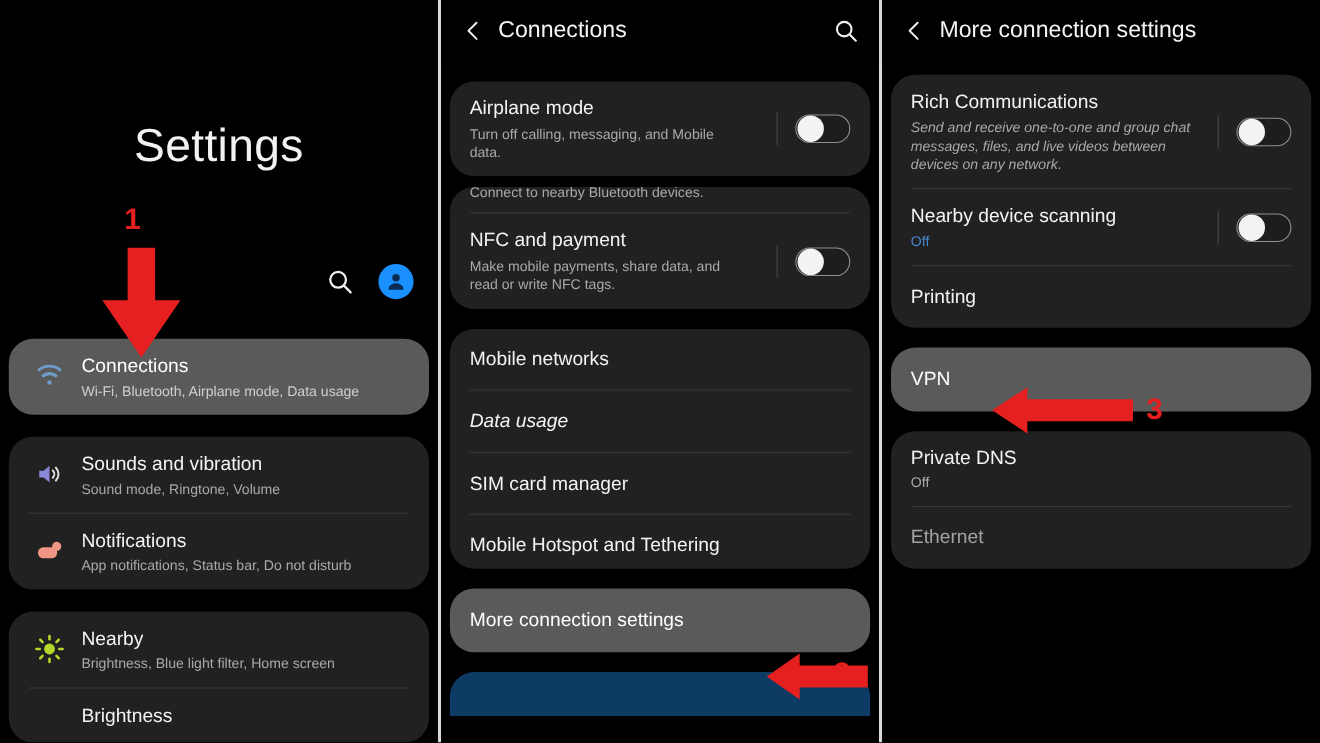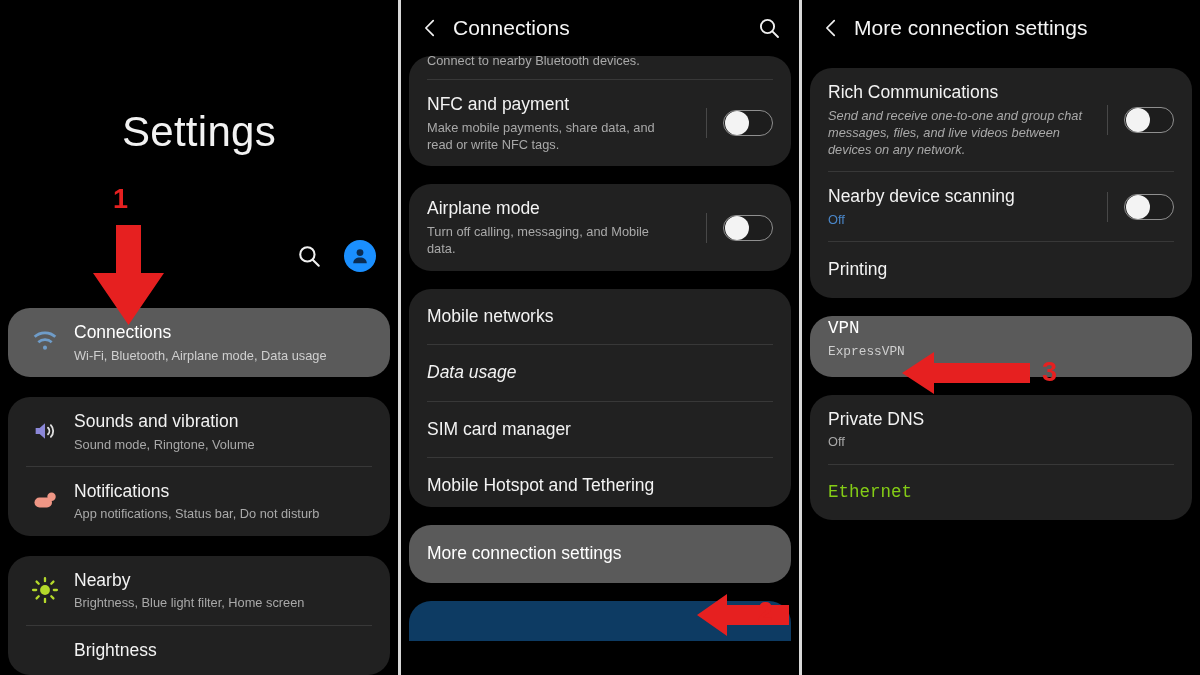--- a/index.html
+++ b/index.html
@@ -69,21 +69,21 @@
   }
   .row .ic {
     width: 38px; flex: 0 0 38px;
     display: flex; align-items: center; justify-content: center;
     margin-right: 10px;
   }
   .row .txt { flex: 1 1 auto; min-width: 0; }
   .ttl { color: #f3f3f3; font-size: 17.5px; line-height: 1.35; font-weight: 400; }
   .sub { color: #a9a9a9; font-size: 12.8px; line-height: 1.35; margin-top: 2px; }
   .sub.blue { color: #4a86c8; }
-  .ttl.dim { color: #84cc16; font-family: Liberation Mono, monospace; }
+  .ttl.dim { color: #a3a3a3; }
   .hl .ttl { color: #ffffff; }
   .hl .sub { color: #cfcfcf; }
 
   .hr {
     height: 1px;
     background: #383838;
     margin: 0 18px;
   }
 
   
@@ -281,44 +281,44 @@
       <span class="hsearch">
         <svg width="24" height="24" viewBox="0 0 24 24" fill="none" stroke="#f0f0f0" stroke-width="1.9">
           <circle cx="10.5" cy="10.5" r="6.6"></circle>
             <line x1="15.4" y1="15.4" x2="21" y2="21" stroke-linecap="round"></line>
         </svg>
       </span>
     </div>
 
     <div class="scroller" style="top:56px;">
 
-      <div class="card" style="margin-bottom:0;">
-        <div style="padding:0 18px;">
-          <div class="sub" style="margin-top:-4px; padding-bottom:10px;">Connect to nearby Bluetooth devices.</div>
-        </div>
-        <div class="hr"></div>
-        <div class="row">
-          <span class="txt">
-            <span class="ttl" style="display:block">NFC and payment</span>
-            <span class="sub" style="display:block; padding-right:6px;">Make mobile payments, share data, and read or write NFC tags.</span>
+      <div class="card" style="margin-top:18px;">
+        <div class="row">
+          <span class="txt">
+            <span class="ttl" style="display:block">Airplane mode</span>
+            <span class="sub" style="display:block; padding-right:6px;">Turn off calling, messaging, and Mobile data.</span>
           </span>
           <span class="tgwrap">
             <span class="tgsep"></span>
             <span class="toggle">
                 <span class="knob"></span>
               </span>
           </span>
         </div>
       </div>
 
-      <div class="card" style="margin-top:18px;">
-        <div class="row">
-          <span class="txt">
-            <span class="ttl" style="display:block">Airplane mode</span>
-            <span class="sub" style="display:block; padding-right:6px;">Turn off calling, messaging, and Mobile data.</span>
+      <div class="card" style="margin-bottom:0;">
+        <div style="padding:0 18px;">
+          <div class="sub" style="margin-top:-4px; padding-bottom:10px;">Connect to nearby Bluetooth devices.</div>
+        </div>
+        <div class="hr"></div>
+        <div class="row">
+          <span class="txt">
+            <span class="ttl" style="display:block">NFC and payment</span>
+            <span class="sub" style="display:block; padding-right:6px;">Make mobile payments, share data, and read or write NFC tags.</span>
           </span>
           <span class="tgwrap">
             <span class="tgsep"></span>
             <span class="toggle">
                 <span class="knob"></span>
               </span>
           </span>
         </div>
       </div>
 
@@ -410,24 +410,23 @@
         </div>
         <div class="hr"></div>
         <div class="row" style="padding-top:16px;padding-bottom:16px;">
           <span class="txt">
             <span class="ttl">Printing</span>
           </span>
         </div>
       </div>
 
       <div class="card hl" style="margin-top:18px;">
-        <div class="row" style="padding-top:1px;padding-bottom:17px;font-family:Liberation Mono, monospace;">
+        <div class="row" style="padding-top:17px;padding-bottom:17px;">
           <span class="txt">
             <span class="ttl" style="display:block">VPN</span>
-            <span class="sub" style="display:block">ExpressVPN</span>
           </span>
         </div>
       </div>
 
       <div class="card" style="margin-top:18px;">
         <div class="row">
           <span class="txt">
             <span class="ttl" style="display:block">Private DNS</span>
             <span class="sub" style="display:block">Off</span>
           </span>

